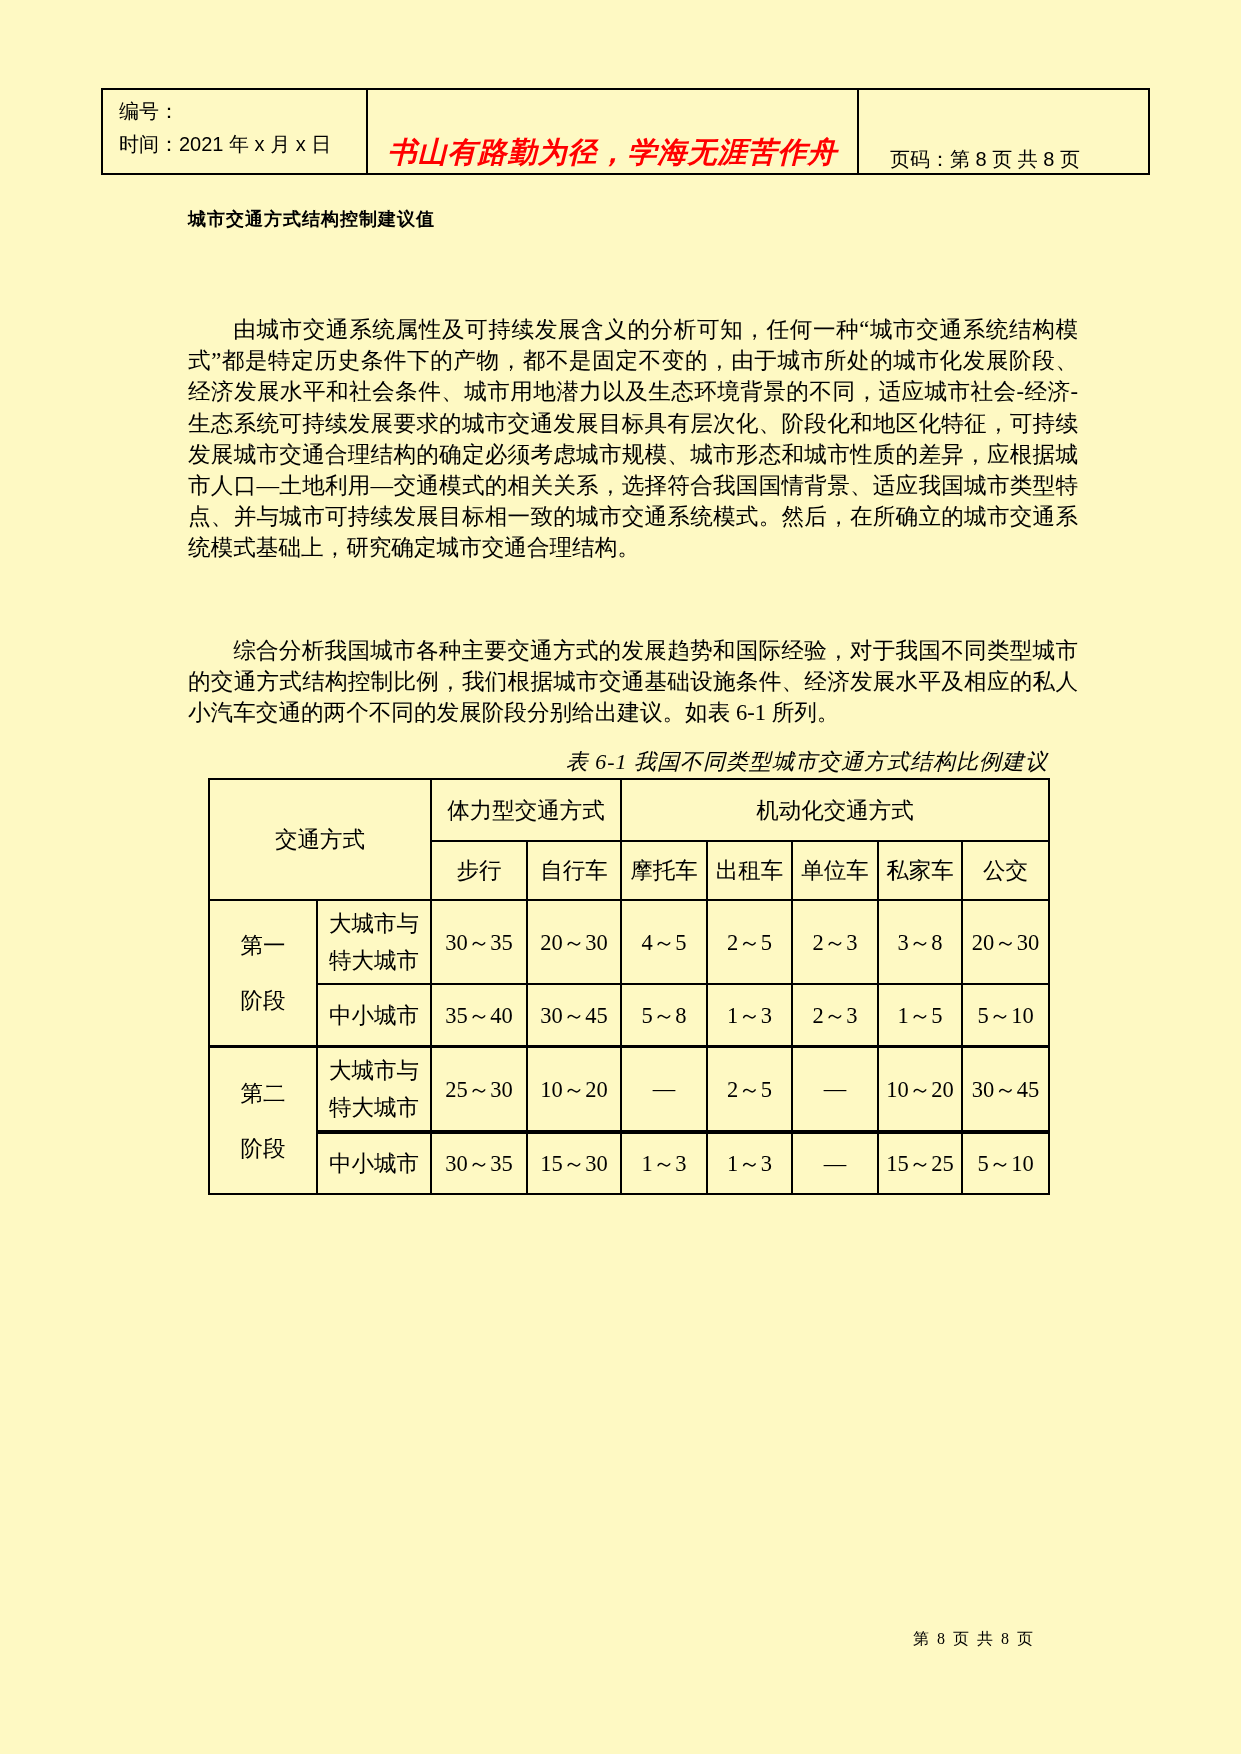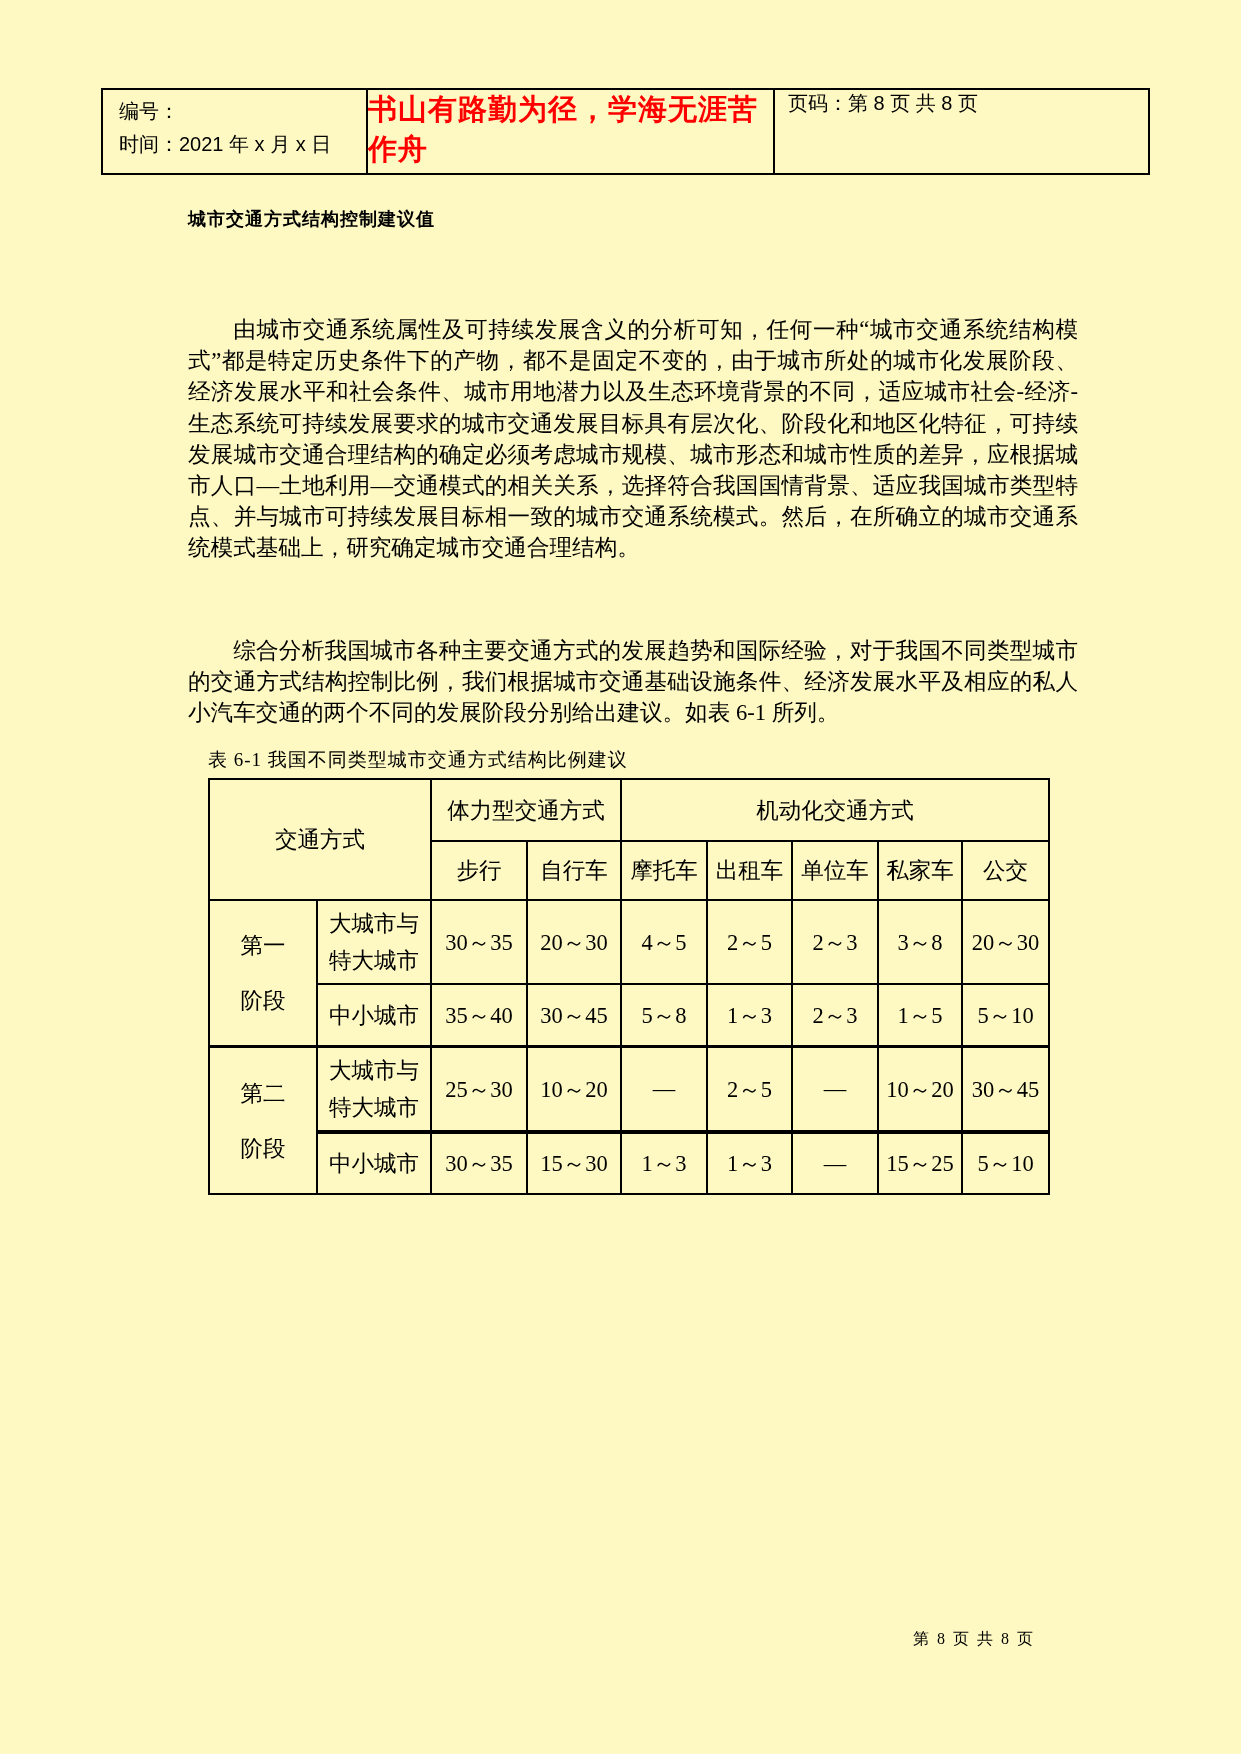--- a/index.html
+++ b/index.html
@@ -21,51 +21,51 @@
     display:flex;
   }
   .hcell{box-sizing:border-box;height:100%;}
   .hcell-left{
     width:265px;border-right:2px solid #000;
     padding:5px 0 0 16px;
     font-family:"Liberation Sans","DejaVu Sans",sans-serif;
     font-size:20px;line-height:33px;
   }
   .hcell-mid{
-    width:407px;border-right:2px solid #000;
-    display:flex;align-items:flex-start;justify-content:center;
+    width:491px;border-right:2px solid #000;
+    display:flex;align-items:flex-end;justify-content:center;font-style:italic;
   }
   .slogan{
     font-family:"Liberation Sans","DejaVu Sans",sans-serif;
     font-weight:bold;font-size:29px;letter-spacing:1px;
   }
   .hcell-right{
-    flex:1;display:flex;align-items:flex-start;
-    padding-left:13px;
+    flex:1;display:flex;align-items:flex-end;
+    padding-left:31px;
     font-family:"Liberation Sans","DejaVu Sans",sans-serif;
     font-size:20px;
   }
   
   .title{
     position:absolute;left:188px;top:207px;margin:0;
     font-family:"Liberation Sans","DejaVu Sans",sans-serif;
     font-size:18px;font-weight:bold;letter-spacing:1px;
   }
   .para{
     position:absolute;left:188px;width:890px;margin:0;
     font-size:22.6px;line-height:31.2px;
     text-align:justify;text-justify:inter-ideograph;
     text-indent:2em;
   }
   .p1{top:314px;}
   .p2{top:611px;margin-top:24px;}
   
   .caption{
     position:absolute;left:208px;top:747px;width:840px;
-    text-align:left;font-size:19px;letter-spacing:1px;
+    text-align:right;font-size:22px;letter-spacing:1px;font-style:italic;
   }
   table.dtable{
     position:absolute;left:208px;top:778px;
     width:840px;border-collapse:collapse;table-layout:fixed;
     font-size:22.5px;
   }
   table.dtable td{
     border:2px solid #000;
     text-align:center;vertical-align:middle;
     padding:4px;overflow:hidden;

